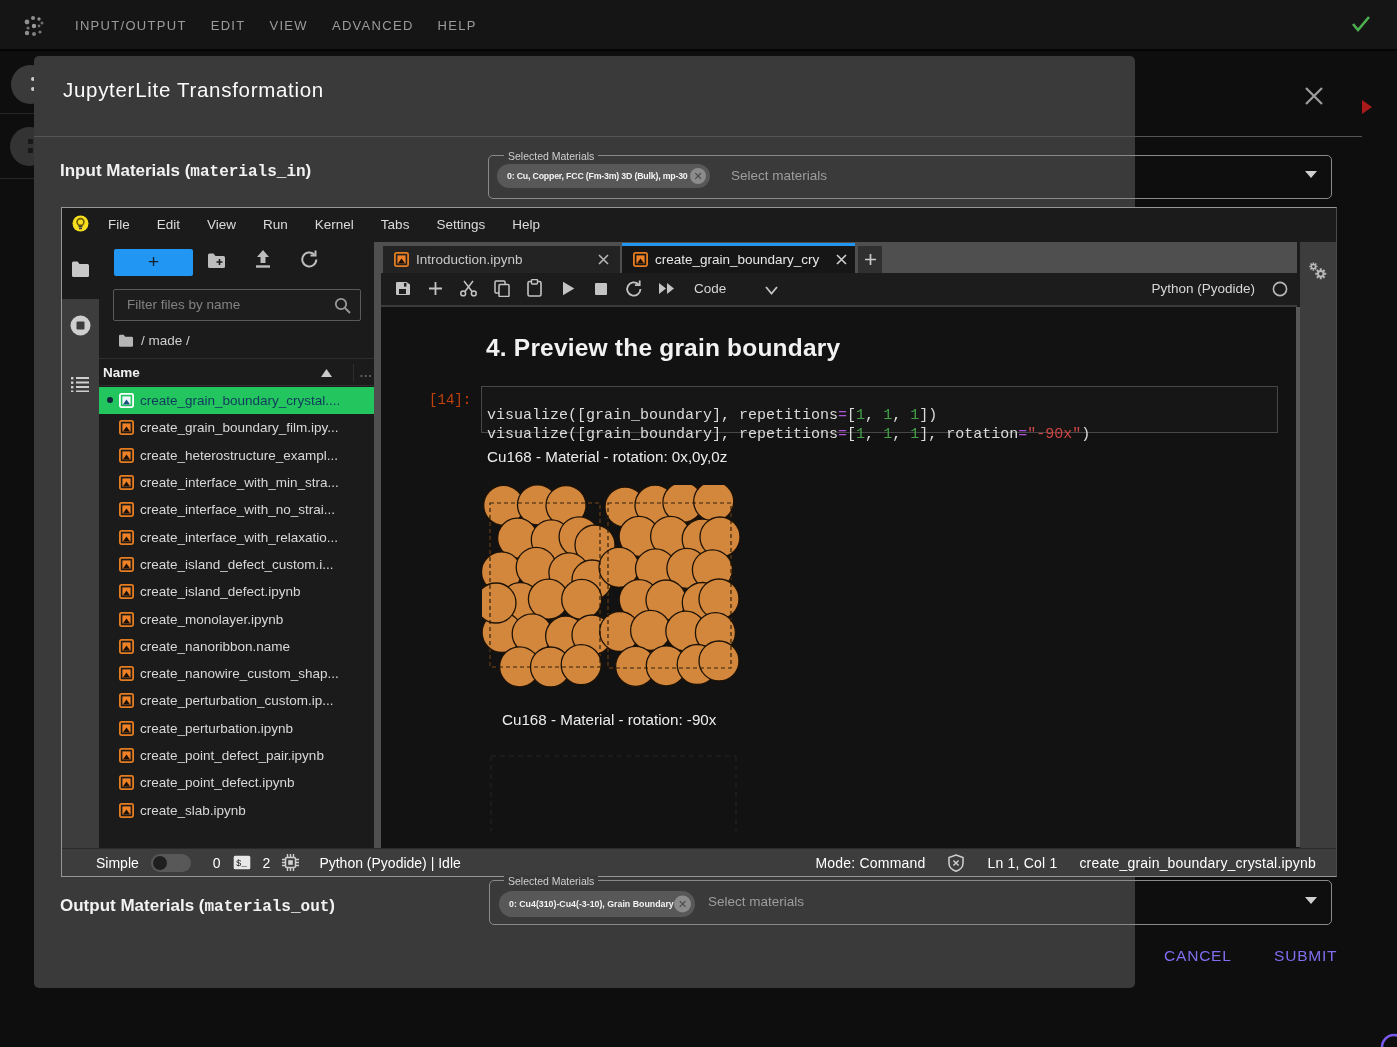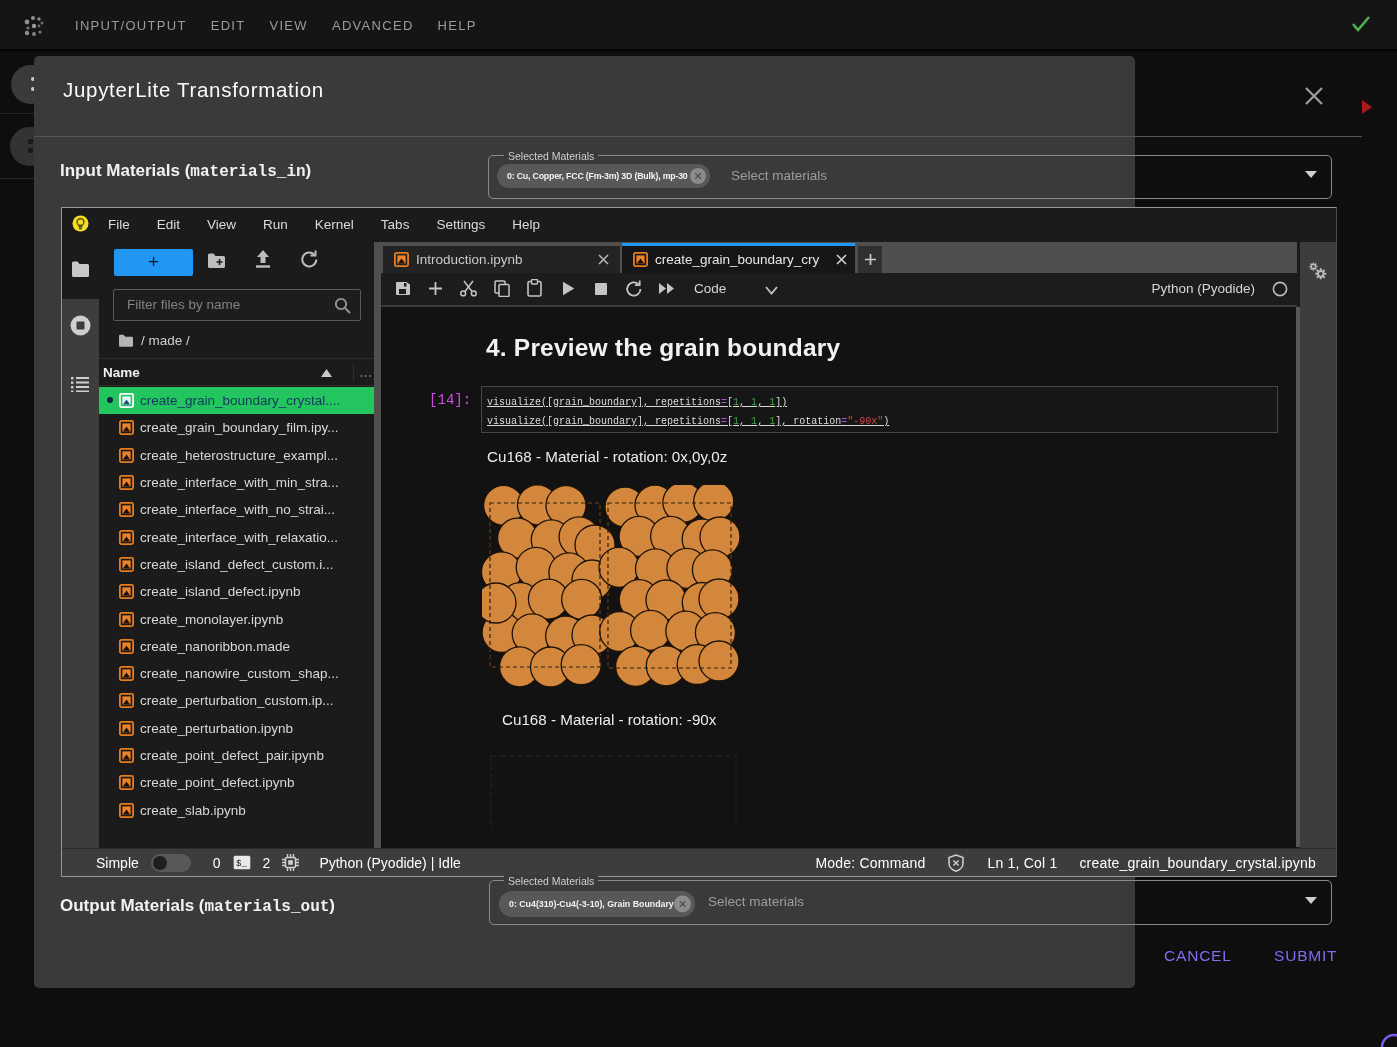--- a/index.html
+++ b/index.html
@@ -46,22 +46,22 @@
   #jsplit { position:absolute; left:312px; top:34px; width:7px; height:606px; background:#4f4f4f; }
   #jtabbar { position:absolute; left:319px; top:34px; width:916px; height:31px; background:#4f4f4f; }
   .jtab { position:absolute; top:4px; height:27px; display:flex; align-items:center; font-size:13.5px; color:#c9c9c9; }
   #jtoolbar { position:absolute; left:319px; top:65px; width:916px; height:34px; background:#1c1c1c; border-bottom:2px solid #3b3b3b; }
   #jcontent { position:absolute; left:319px; top:99px; width:916px; height:541px; background:#121212; }
   #jright { position:absolute; left:1238px; top:34px; width:36px; height:606px; background:#3d3d3d; }
   #jrail { position:absolute; left:1234px; top:99px; width:4px; height:540px; background:#575757; }
   #jstatus { position:absolute; left:0; top:640px; width:1274px; height:28px; background:#3d3d3d; border-top:1px solid #2a2a2a; color:#ffffff; font-size:14px; }
   
   #nbh1 { position:absolute; left:105px; top:27px; font-size:24.5px; font-weight:700; color:#f2f2f2; letter-spacing:0.2px; }
-  #prompt { position:absolute; left:48px; top:85px; width:45px; text-align:left; font-family:"Liberation Mono", monospace; font-size:14.1px; color:#d946ef; }
-  #codecell { position:absolute; left:100px; top:79px; width:797px; height:47px; background:#161616; border:1px solid #474747; font-family:"Liberation Mono", monospace; font-size:10px; color:#dcdcdc; line-height:19px; padding:6px 0 0 5px; white-space:pre;text-decoration:underline; }
+  #prompt { position:absolute; left:48px; top:85px; width:45px; text-align:left; font-family:"Liberation Mono", monospace; font-size:14.1px; color:#c2410c; }
+  #codecell { position:absolute; left:100px; top:79px; width:797px; height:47px; background:#161616; border:1px solid #474747; font-family:"Liberation Mono", monospace; font-size:15px; color:#dcdcdc; line-height:19px; padding:19px 0 0 5px; white-space:pre; }
   .kp { color:#ab55d8; } .knum { color:#43a047; } .kstr { color:#d04545; }
   .caption { position:absolute; font-size:15.2px; color:#ececec; }
   
   #stL { position:absolute; left:34px; top:0; height:27px; display:flex; align-items:center; gap:12px; }
   #stR { position:absolute; right:20px; top:0; height:27px; display:flex; align-items:center; gap:22px; letter-spacing:0.2px; }
   
   .footbtn { position:absolute; font-size:15.5px; font-weight:500; letter-spacing:0.8px; color:#7f6ef0; }
 </style>
 </head>
 <body>
@@ -264,21 +264,21 @@
               <path d="M3.9 11.6 L7.5 6.6 L11.1 11.6 Z" fill="#1c0f03"></path>
             </svg>
             <span>create_monolayer.ipynb</span>
           </div>
           <div class="frow">
             <svg width="15" height="15" viewBox="0 0 15 15">
               <rect x="0.9" y="0.9" width="13.2" height="13.2" rx="1.5" fill="none" stroke="#e57c20" stroke-width="1.8"></rect>
               <rect x="3.4" y="3.4" width="8.2" height="8.2" fill="#ef8127"></rect>
               <path d="M3.9 11.6 L7.5 6.6 L11.1 11.6 Z" fill="#1c0f03"></path>
             </svg>
-            <span>create_nanoribbon.made</span>
+            <span>create_nanoribbon.name</span>
           </div>
           <div class="frow">
             <svg width="15" height="15" viewBox="0 0 15 15">
               <rect x="0.9" y="0.9" width="13.2" height="13.2" rx="1.5" fill="none" stroke="#e57c20" stroke-width="1.8"></rect>
               <rect x="3.4" y="3.4" width="8.2" height="8.2" fill="#ef8127"></rect>
               <path d="M3.9 11.6 L7.5 6.6 L11.1 11.6 Z" fill="#1c0f03"></path>
             </svg>
             <span>create_nanowire_custom_shap...</span>
           </div>
           <div class="frow">

